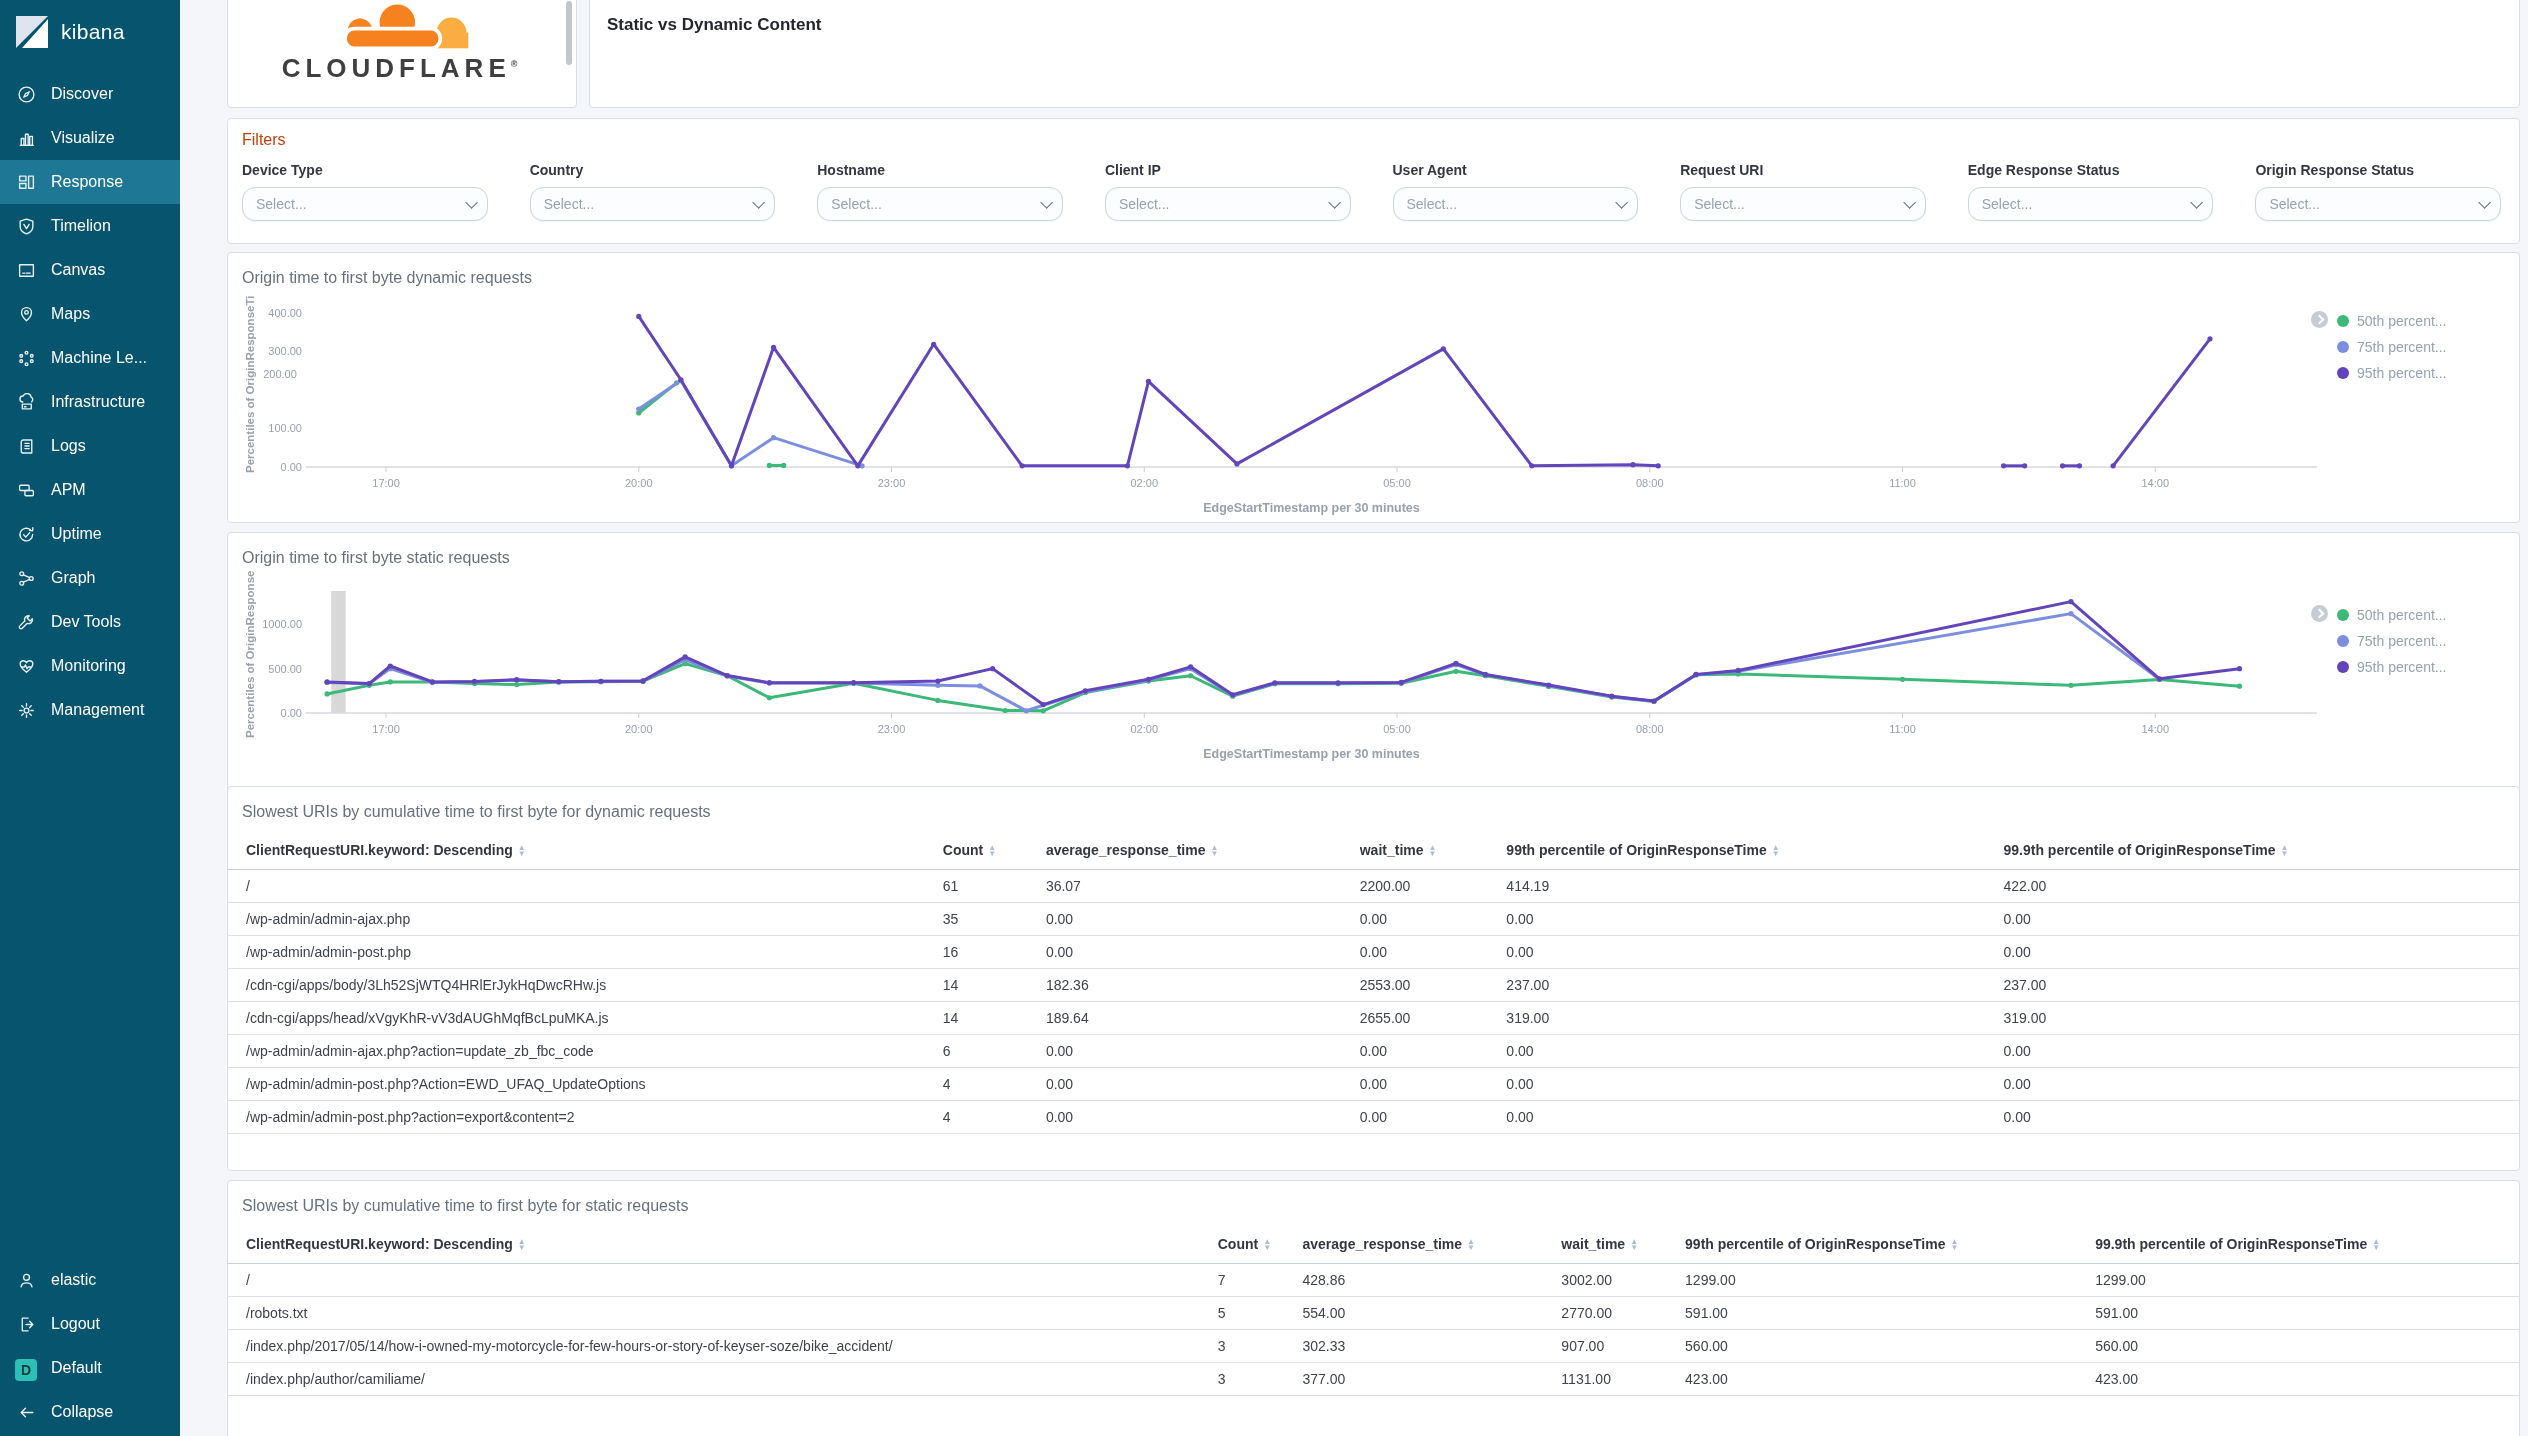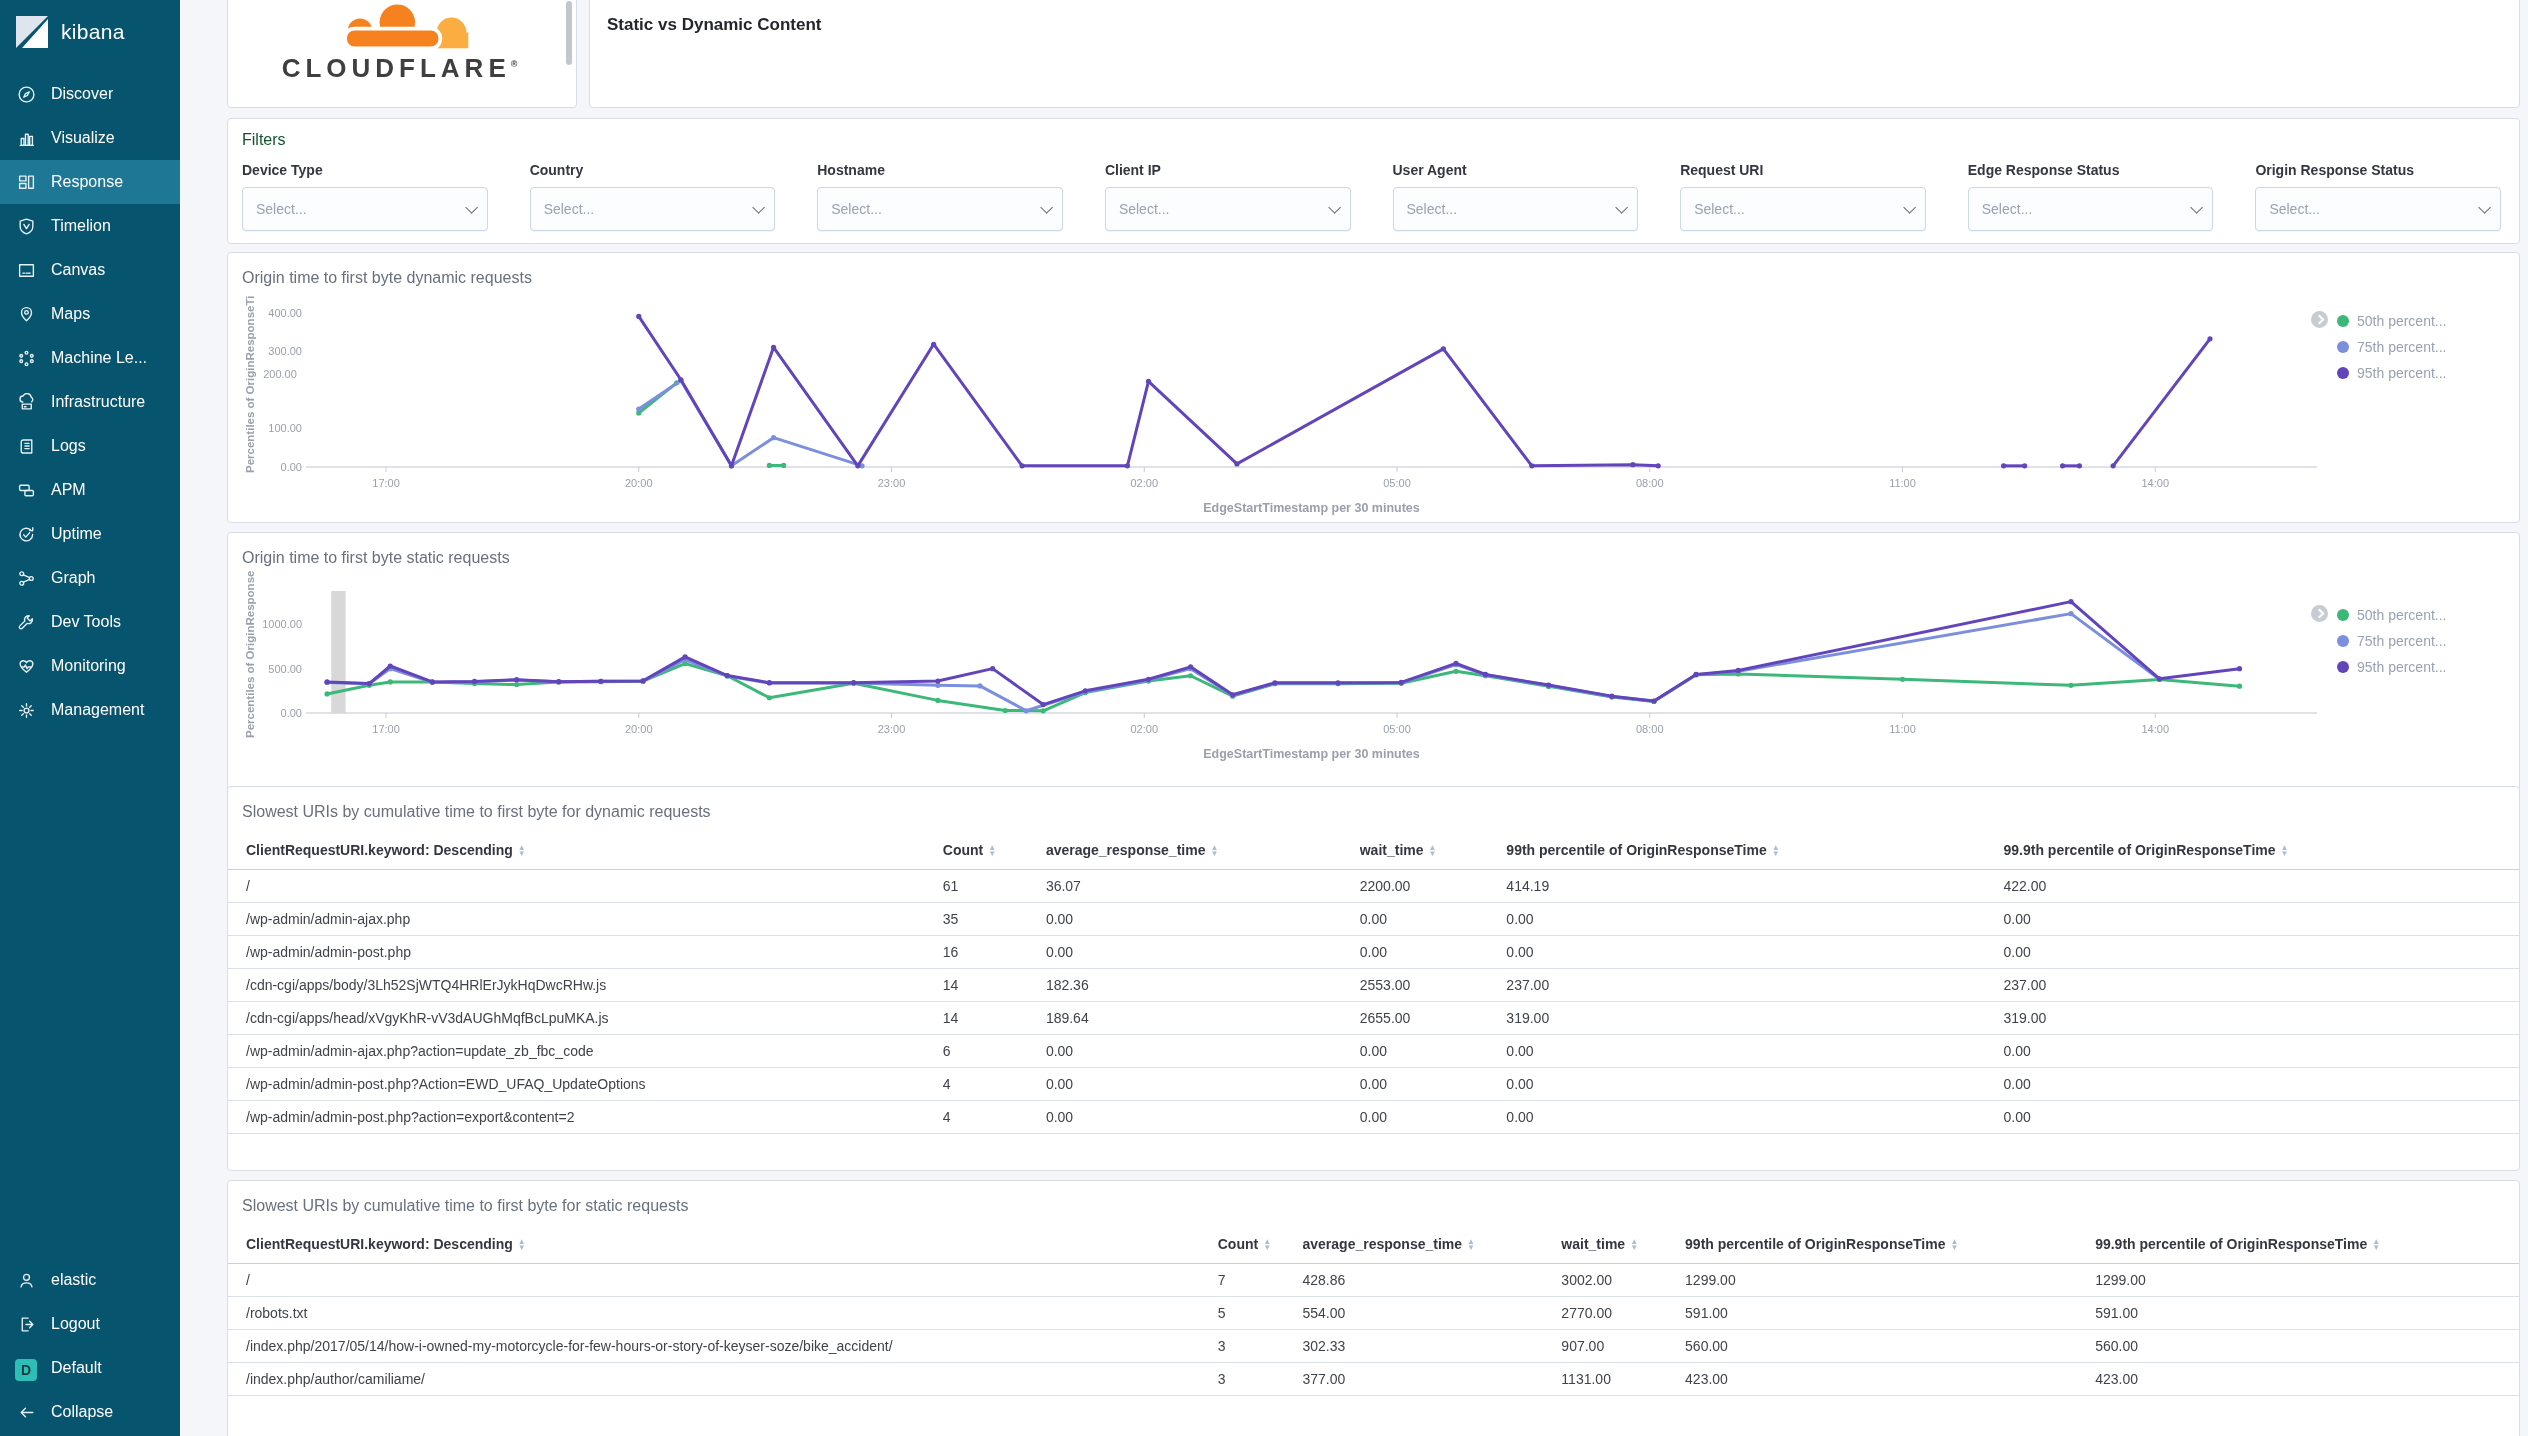--- a/index.html
+++ b/index.html
@@ -27,25 +27,25 @@
   .panel { position:absolute; background:#fff; border:1px solid #d8dee8; border-radius:4px; }
   .logo-panel  { left:47px; top:-8px; width:350px; height:116px; }
   .title-panel { left:409px; top:-8px; right:8px; height:116px; }
   .dash-title { margin:0; padding:22px 0 0 17px; font-size:17px; font-weight:bold; color:#24262b; }
   .cf-wrap { width:300px; margin:4px auto 0 auto; text-align:center; }
   .cf-text { font-size:26px; font-weight:bold; letter-spacing:5px; color:#3f3f40; margin-top:-4px; }
   .cf-reg { font-size:9px; vertical-align:super; }
   .panel-scrollbar { position:absolute; right:4px; top:8px; width:6px; height:64px; border-radius:3px; background:#c3c6cc; cursor:pointer; }
   
   .filters-panel { left:47px; top:118px; right:8px; height:126px; }
-  .filters-title { margin:12px 0 0 14px; font-size:16px; color:#14532d; }
+  .filters-title { margin:12px 0 0 14px; font-size:16px; color:#c2410c; }
   .filter-row { display:flex; gap:42px; margin:13px 18px 8px 14px; }
   .filter-group { flex:1 1 0; min-width:0; }
   .filter-label { display:block; font-size:14px; font-weight:bold; color:#343741; margin-bottom:9px; white-space:nowrap; }
-  .select { height:44px; background:#fbfdff; border:1px solid #cdd6e4; border-radius:4px; display:flex;
+  .select { height:34px; background:#fbfdff; border:1px solid #cdd6e4; border-radius:13px; display:flex;
     align-items:center; justify-content:space-between; padding:0 13px; cursor:pointer;
     box-shadow:0 1px 1px rgba(152,162,179,.12); }
   .select-placeholder { color:#98a2b3; font-size:14px; }
   .chev { width:9px; height:9px; border-right:1.6px solid #69707d; border-bottom:1.6px solid #69707d;
     transform:rotate(45deg) translateY(-3px); }
   
   .chart-panel-1 { left:47px; top:252px; right:8px; height:271px; }
   .chart-panel-2 { left:47px; top:532px; right:8px; height:273px; }
   .panel-title { margin:16px 0 0 14px; font-size:16px; color:#69707d; }
   .chart-body { position:absolute; left:12px; right:12px; top:44px; bottom:4px; }

